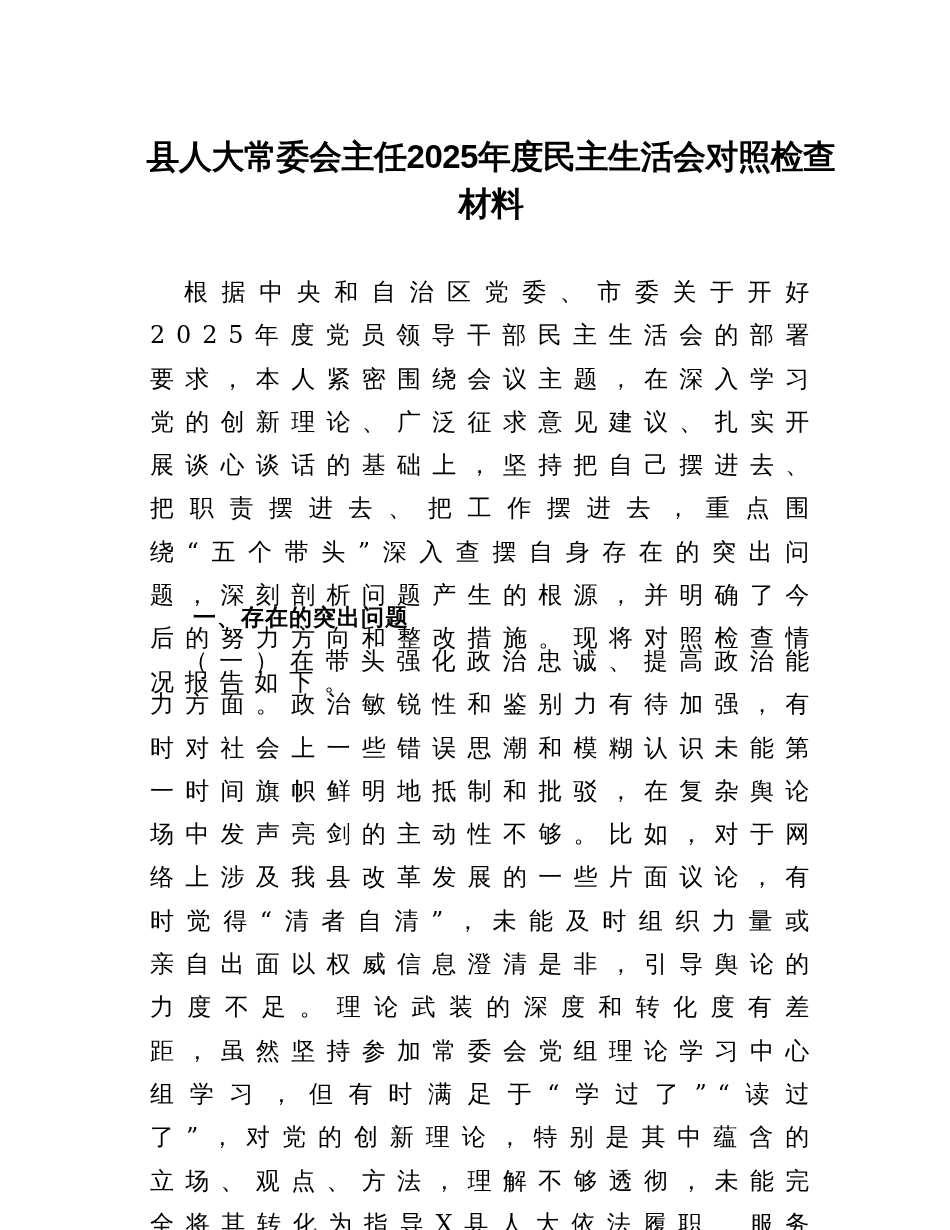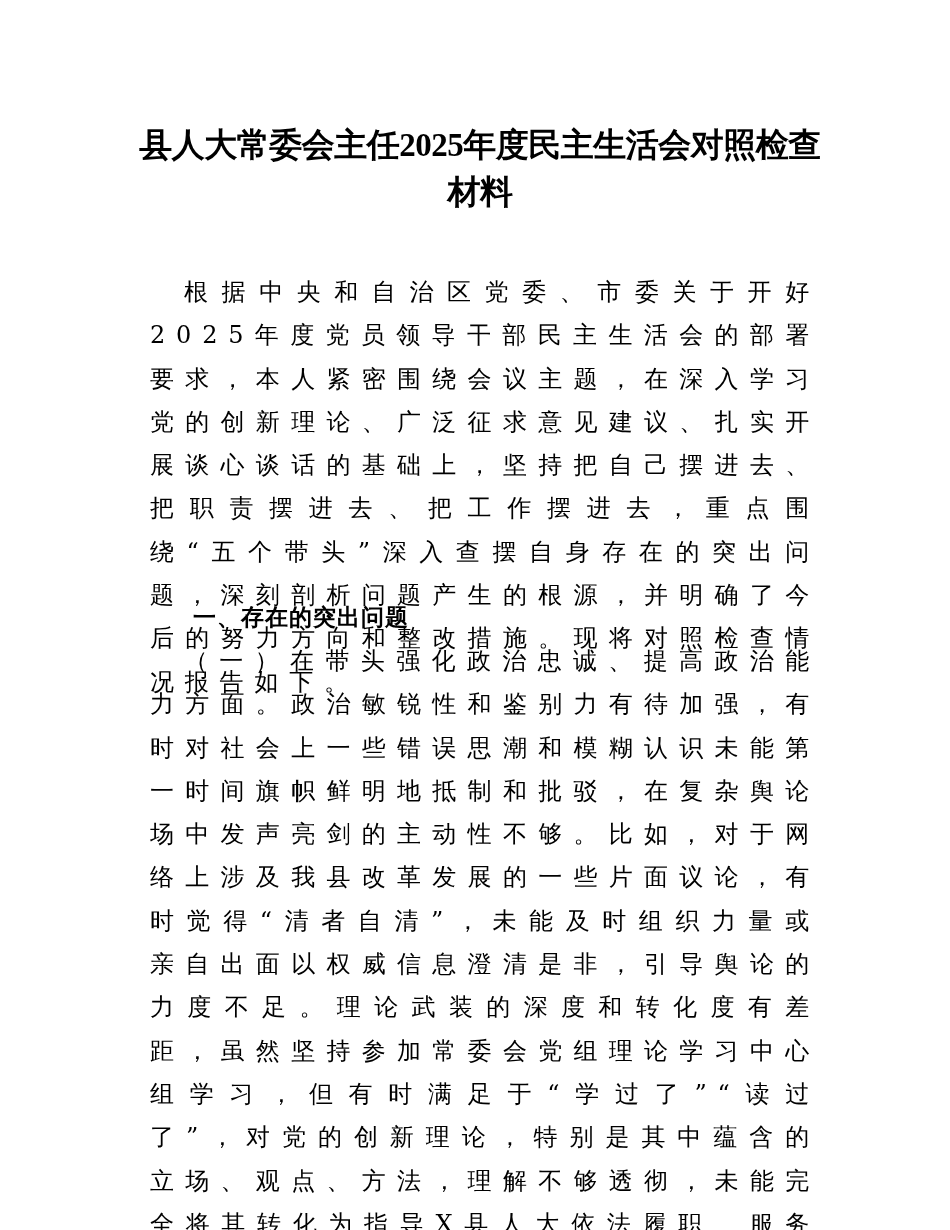--- a/index.html
+++ b/index.html
@@ -21,26 +21,26 @@
       width: 950px;
       height: 1230px;
       background: #ffffff;
     }
     .title {
       position: absolute;
       left: 130px;
       top: 117px;
       width: 690px;
       text-align: center;
-      font-family: Liberation Serif, serif;
+      font-family: Liberation Sans, sans-serif;
       font-weight: bold;
       font-size: 33px;
       line-height: 47px;
       letter-spacing: -0.5px;
-      margin: 5px;
+      margin: 16px;
     }
     .body-text {
       position: absolute;
       left: 143px;
       width: 670px;
       font-family: "DejaVu Serif", "Liberation Serif", serif;
       font-size: 24px;
       line-height: 43.3px;
       letter-spacing: 10.8px;
       text-align: justify;

